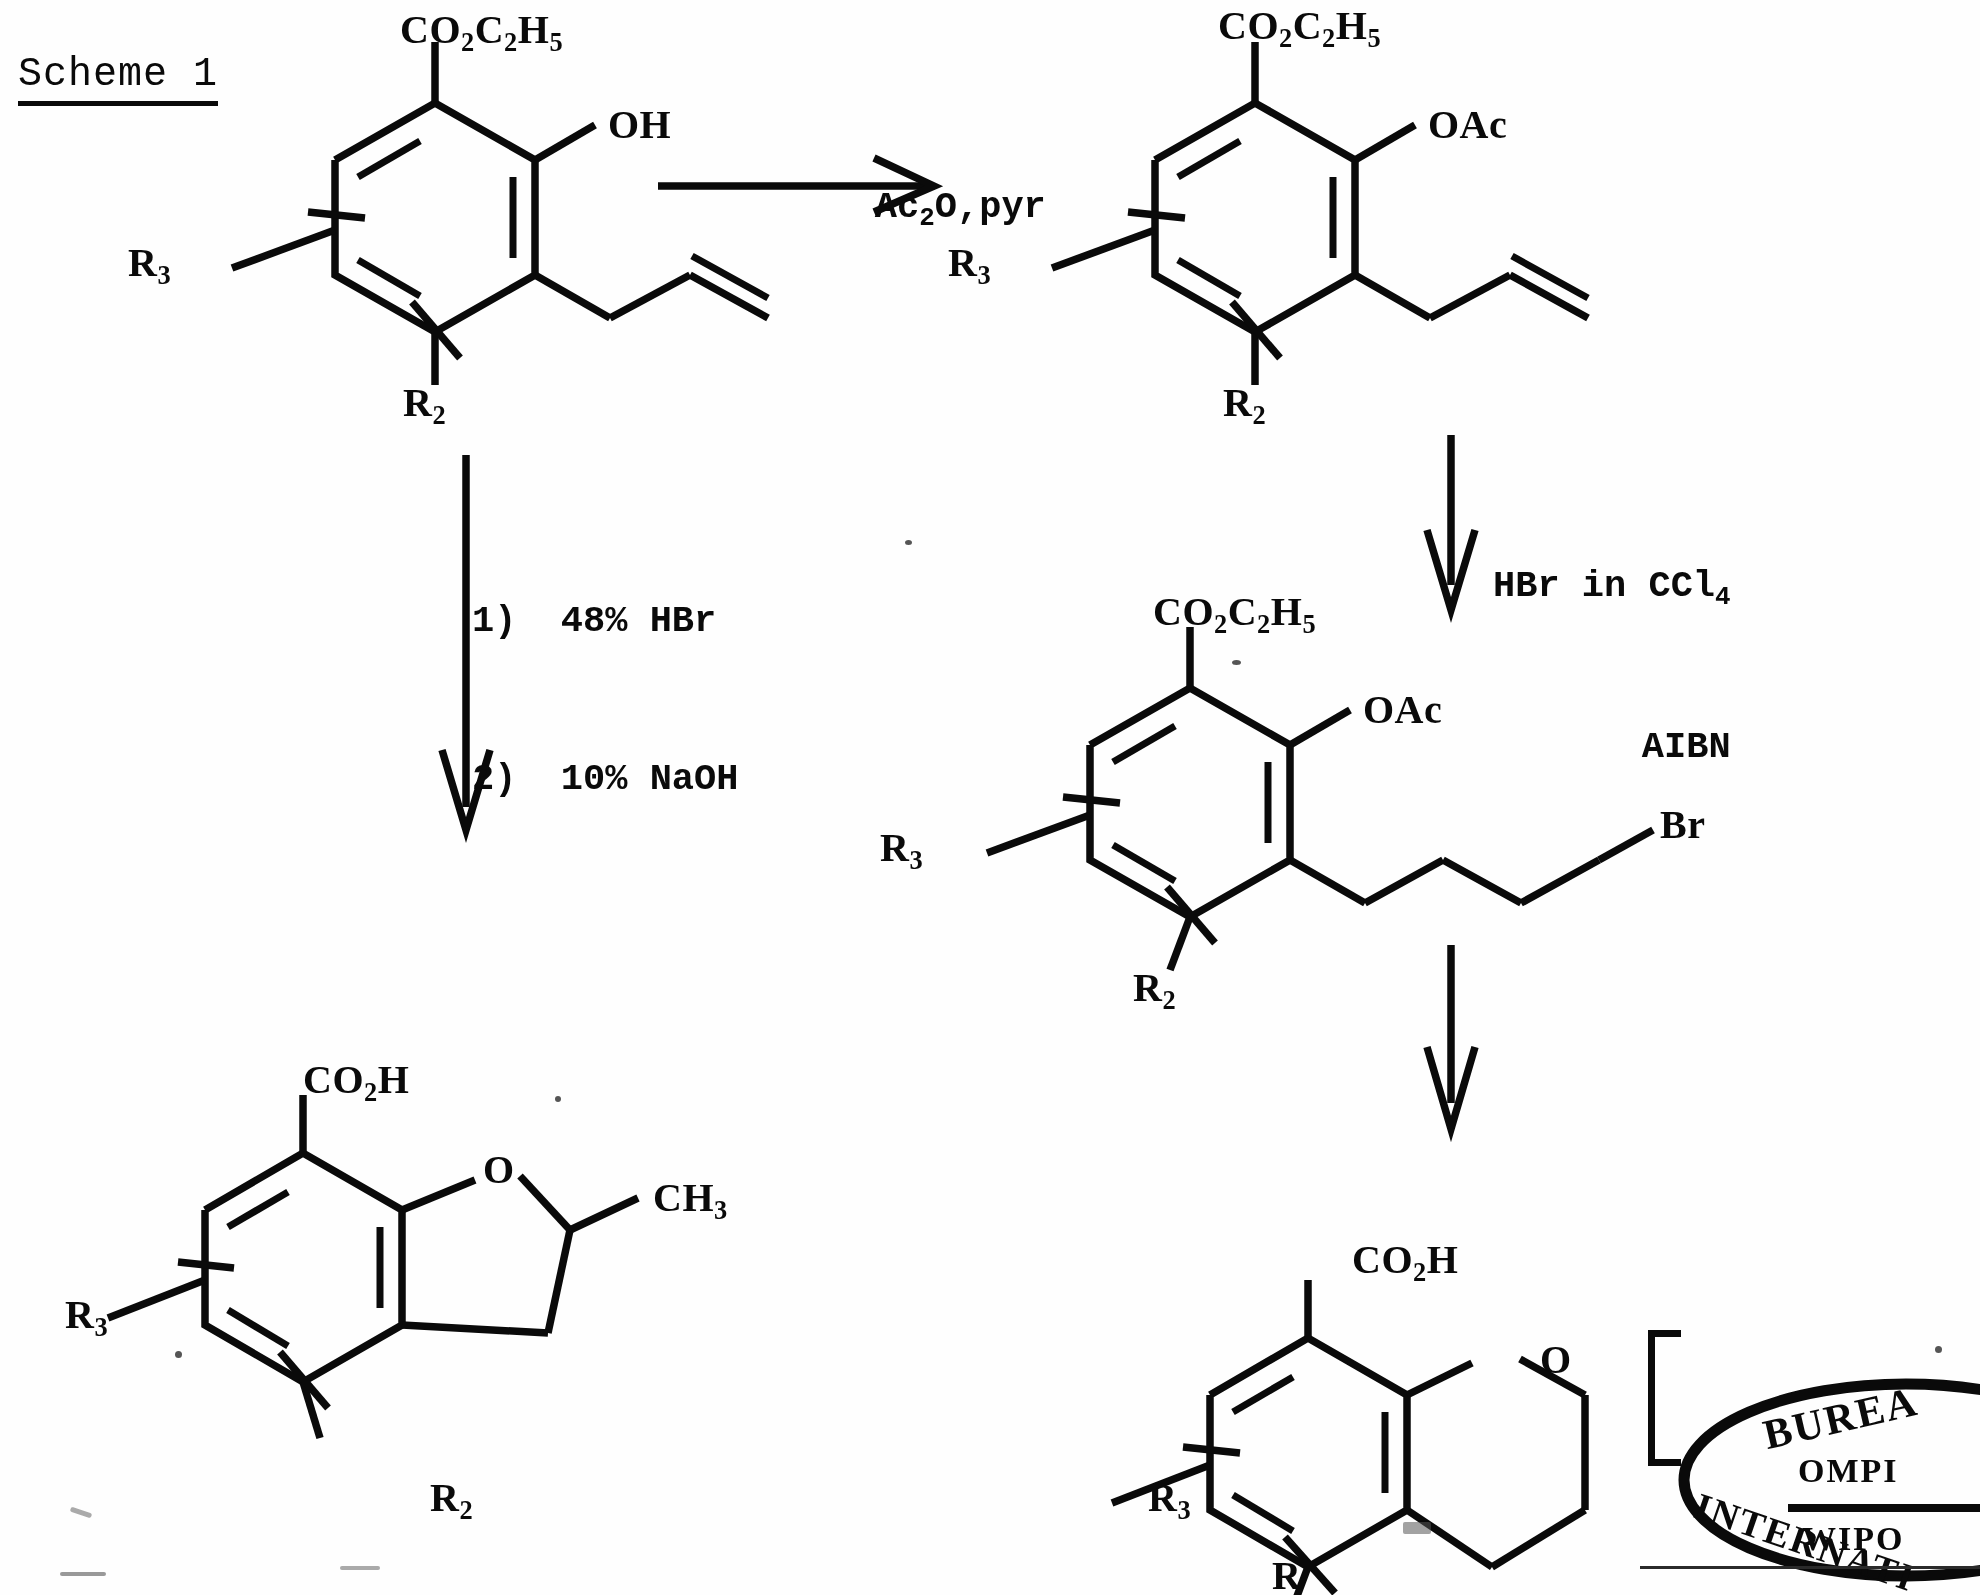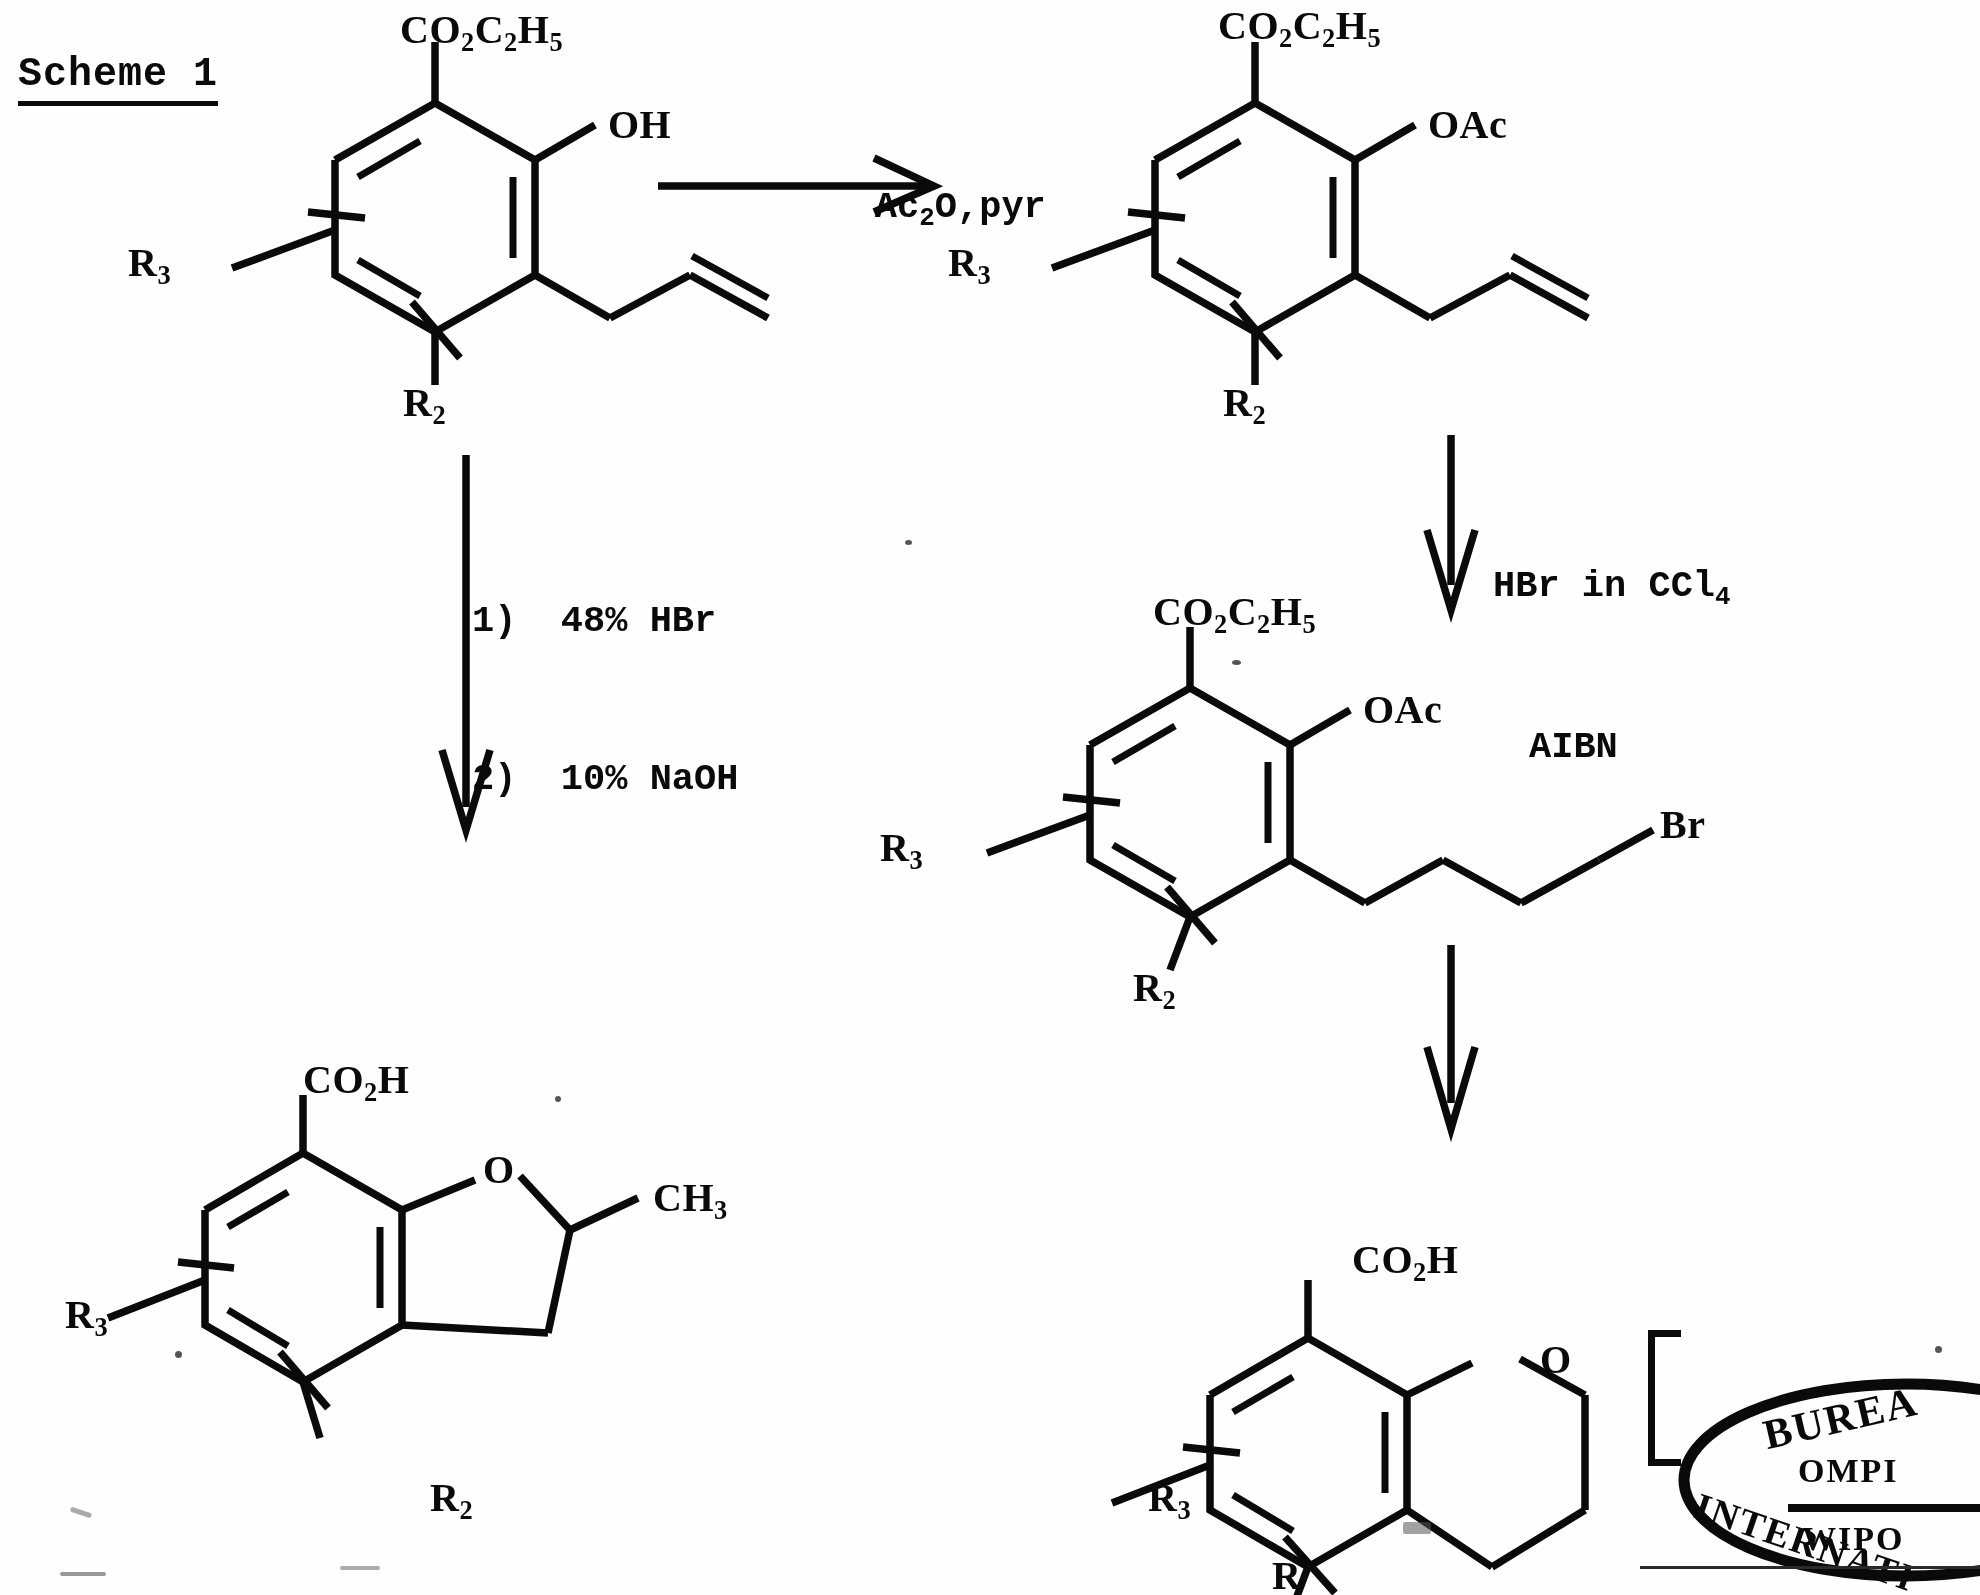--- a/index.html
+++ b/index.html
@@ -46,21 +46,21 @@
   .typew sub {
     font-size: 0.70em;
     vertical-align: -0.30em;
   }
   #scheme-title {
     position: absolute;
     left: 18px;
     top: 52px;
     font-family: "Liberation Mono", "DejaVu Sans Mono", monospace;
     font-size: 40px;
-    font-weight: 700;
+    font-weight: 400;
     letter-spacing: 1px;
     border-bottom: 5px solid #0a0a0a;
     padding-bottom: 4px;
     color: #0a0a0a;
     text-align: right;
   }
   
   .struct {
     position: absolute;
     overflow: visible;
@@ -222,21 +222,21 @@
     <div>1)  48% HBr</div>
     <div>2)  10% NaOH</div>
   </div>
 
   <svg class="struct" style="left:1425px; top:435px;" width="70" height="180" viewBox="0 0 70 180">
     <line class="arrowln" x1="26" y1="0" x2="26" y2="150"></line>
     <polyline class="arrowln" points="2,95 26,175 50,95"></polyline>
   </svg>
   <div class="typew" style="left:1493px; top:455px;">
     <div><span>HBr in CCl</span><sub>4</sub></div>
-    <div style="padding-left:36px;">AIBN</div>
+    <div style="padding-left:36px;text-align:right;">AIBN</div>
   </div>
 
   <svg class="struct" style="left:935px; top:625px;" width="750" height="330" viewBox="0 0 750 330">
     <polyline class="bond" points="155,120 155,235 255,292 355,235 355,120 255,63 155,120"></polyline>
     <line class="bond-in" x1="178" y1="137" x2="240" y2="101"></line>
     <line class="bond-in" x1="178" y1="220" x2="240" y2="256"></line>
     <line class="bond-in" x1="333" y1="137" x2="333" y2="218"></line>
     <line class="bond" x1="255" y1="63" x2="255" y2="2"></line>
     <line class="bond" x1="355" y1="120" x2="415" y2="85"></line>
     <line class="bond" x1="155" y1="190" x2="52" y2="228"></line>

